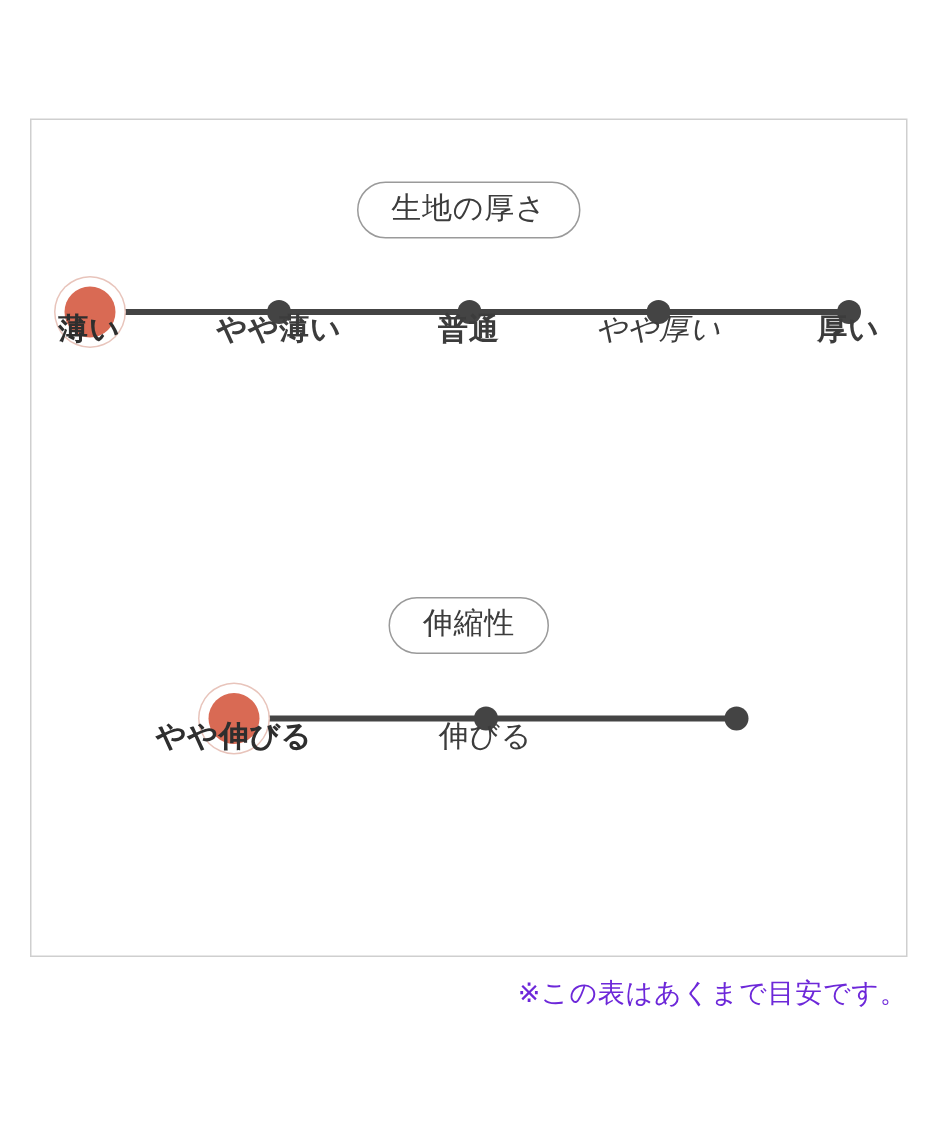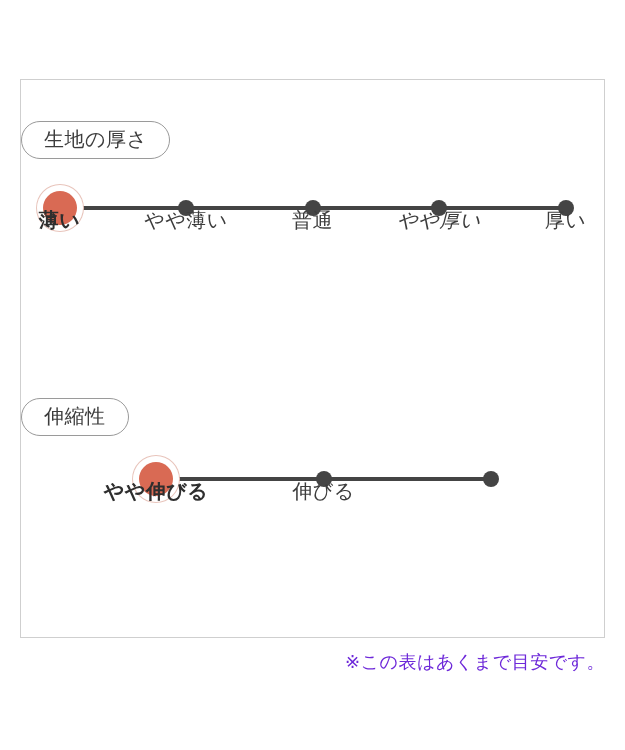--- a/index.html
+++ b/index.html
@@ -30,20 +30,21 @@
   .scale-block {
     position: absolute;
     left: 0;
     width: 100%;
   }
   #block-thickness { top: 41px; }
   #block-stretch   { top: 318px; font-family: Liberation Serif, serif; }
 
   .pill-row {
     display: flex;
+    justify-content: center;
     align-items: center;
   }
   .pill {
     border: 1px solid #9a9a9a;
     border-radius: 999px;
     padding: 7px 22px 9px 22px;
     font-size: 20px;
     line-height: 1;
     color: #3c3c3c;
     letter-spacing: 0.5px;
@@ -143,24 +144,24 @@
       <div class="track-line"></div>
       <div class="dot selected" style="left:0%;"></div>
       <div class="dot" style="left:25%;"></div>
       <div class="dot" style="left:50%;"></div>
       <div class="dot" style="left:75%;"></div>
       <div class="dot" style="left:100%;"></div>
     </div>
 
     <div class="labels" id="thickness-labels">
       <div class="axis-label selected" style="left:0%;">薄い</div>
-      <div class="axis-label" style="left:25%;">やや薄い</div>
-      <div class="axis-label" style="left:50%;">普通</div>
+      <div class="axis-label" style="left:25%;font-weight:bold;">やや薄い</div>
+      <div class="axis-label" style="left:50%;font-weight:bold;">普通</div>
       <div class="axis-label" style="left:75%;font-style:italic;">やや厚い</div>
-      <div class="axis-label" style="left:100%;">厚い</div>
+      <div class="axis-label" style="left:100%;font-weight:bold;">厚い</div>
     </div>
   </div>
 
   <div class="scale-block" id="block-stretch">
 
     <div class="pill-row">
       <div class="pill">伸縮性</div>
     </div>
 
     <div class="track-wrap" id="stretch-track-wrap">

